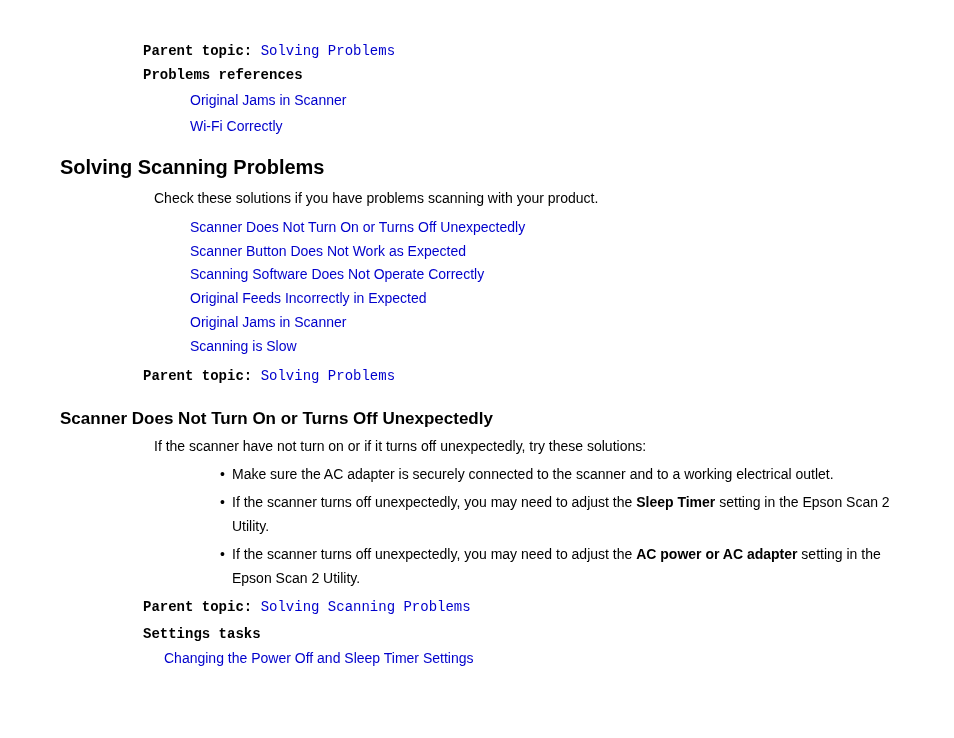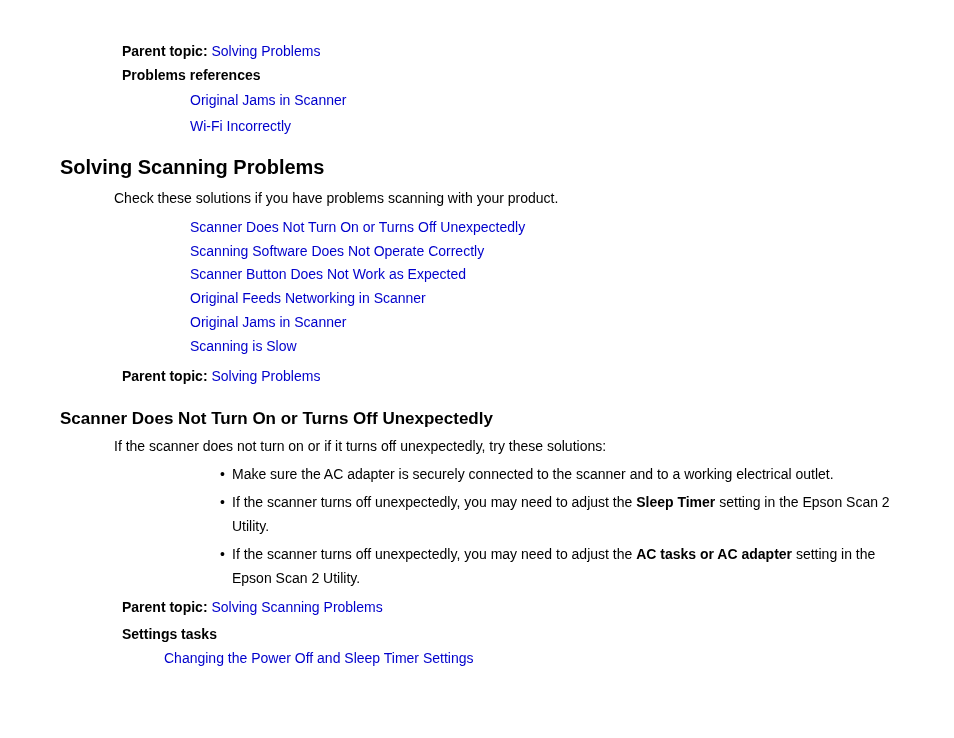--- a/index.html
+++ b/index.html
@@ -12,41 +12,42 @@
       min-height: 738px;
       padding: 40px 60px 40px 60px;
     }
     .link-blue {
       color: #0000cc;
       text-decoration: none;
       cursor: pointer;
     }
     .label-bold { font-weight: bold; }
     .section-meta {
-      margin-left: 62px;
+      margin-left: 83px;
       margin-bottom: 4px;
       line-height: 1.6;
+      font-family: Liberation Mono, monospace;
     }
     .section-meta-block {
       margin-bottom: 2px;
     }
     h2.section-title {
       font-size: 20px;
       font-weight: bold;
       margin-top: 18px;
       margin-bottom: 8px;
     }
     h3.sub-title {
       font-size: 17px;
       font-weight: bold;
       margin-top: 22px;
       margin-bottom: 6px;
     }
     .body-text {
-      margin-left: 54px;
+      margin-left: 94px;
       margin-bottom: 6px;
       line-height: 1.6;
     }
     .bullet-list {
       margin-left: 160px;
       margin-bottom: 6px;
       line-height: 1.7;
       list-style: none;
     }
     .bullet-list li {
@@ -78,50 +79,50 @@
     <span class="label-bold">Parent topic:</span>
     <a class="link-blue">Solving Problems</a>
   </div>
   <div class="section-meta section-meta-block">
     <span class="label-bold">Problems references</span>
   </div>
   <div class="related-links" style="margin-left:130px; margin-bottom:2px;">
     <a class="link-blue">Original Jams in Scanner</a>
   </div>
   <div class="related-links" style="margin-left:130px;">
-    <a class="link-blue">Wi-Fi Incorrectly</a>
+    <a class="link-blue">Wi-Fi Correctly</a>
   </div>
 </div>
 
 <h2 class="section-title">Solving Scanning Problems</h2>
 <div class="body-text">Check these solutions if you have problems scanning with your product.</div>
 <div class="related-links" style="margin-left:130px; margin-bottom:6px;">
   <a class="link-blue">Scanner Does Not Turn On or Turns Off Unexpectedly</a>
+  <a class="link-blue">Scanner Button Does Not Work as Expected</a>
   <a class="link-blue">Scanning Software Does Not Operate Correctly</a>
-  <a class="link-blue">Scanner Button Does Not Work as Expected</a>
-  <a class="link-blue">Original Feeds Networking in Scanner</a>
+  <a class="link-blue">Original Feeds Incorrectly in Expected</a>
   <a class="link-blue">Original Jams in Scanner</a>
   <a class="link-blue">Scanning is Slow</a>
 </div>
 <div class="section-meta section-meta-block">
   <span class="label-bold">Parent topic:</span>
   <a class="link-blue">Solving Problems</a>
 </div>
 
 <h3 class="sub-title">Scanner Does Not Turn On or Turns Off Unexpectedly</h3>
-<div class="body-text">If the scanner does not turn on or if it turns off unexpectedly, try these solutions:</div>
+<div class="body-text">If the scanner have not turn on or if it turns off unexpectedly, try these solutions:</div>
 <ul class="bullet-list">
   <li>
     <span>Make sure the AC adapter is securely connected to the scanner and to a working electrical outlet.</span>
   </li>
   <li>
     <span>If the scanner turns off unexpectedly, you may need to adjust the </span><strong>Sleep Timer</strong><span> setting in the Epson Scan 2 Utility.</span>
   </li>
   <li>
-    <span>If the scanner turns off unexpectedly, you may need to adjust the </span><strong>AC tasks or AC adapter</strong><span> setting in the Epson Scan 2 Utility.</span>
+    <span>If the scanner turns off unexpectedly, you may need to adjust the </span><strong>AC power or AC adapter</strong><span> setting in the Epson Scan 2 Utility.</span>
   </li>
 </ul>
 <div class="section-meta section-meta-block">
   <span class="label-bold">Parent topic:</span>
   <a class="link-blue">Solving Scanning Problems</a>
 </div>
 <div class="section-meta section-meta-block" style="margin-top:4px;">
   <span class="label-bold">Settings tasks</span>
 </div>
 <div class="related-links" style="margin-left:104px; margin-bottom:8px;">

